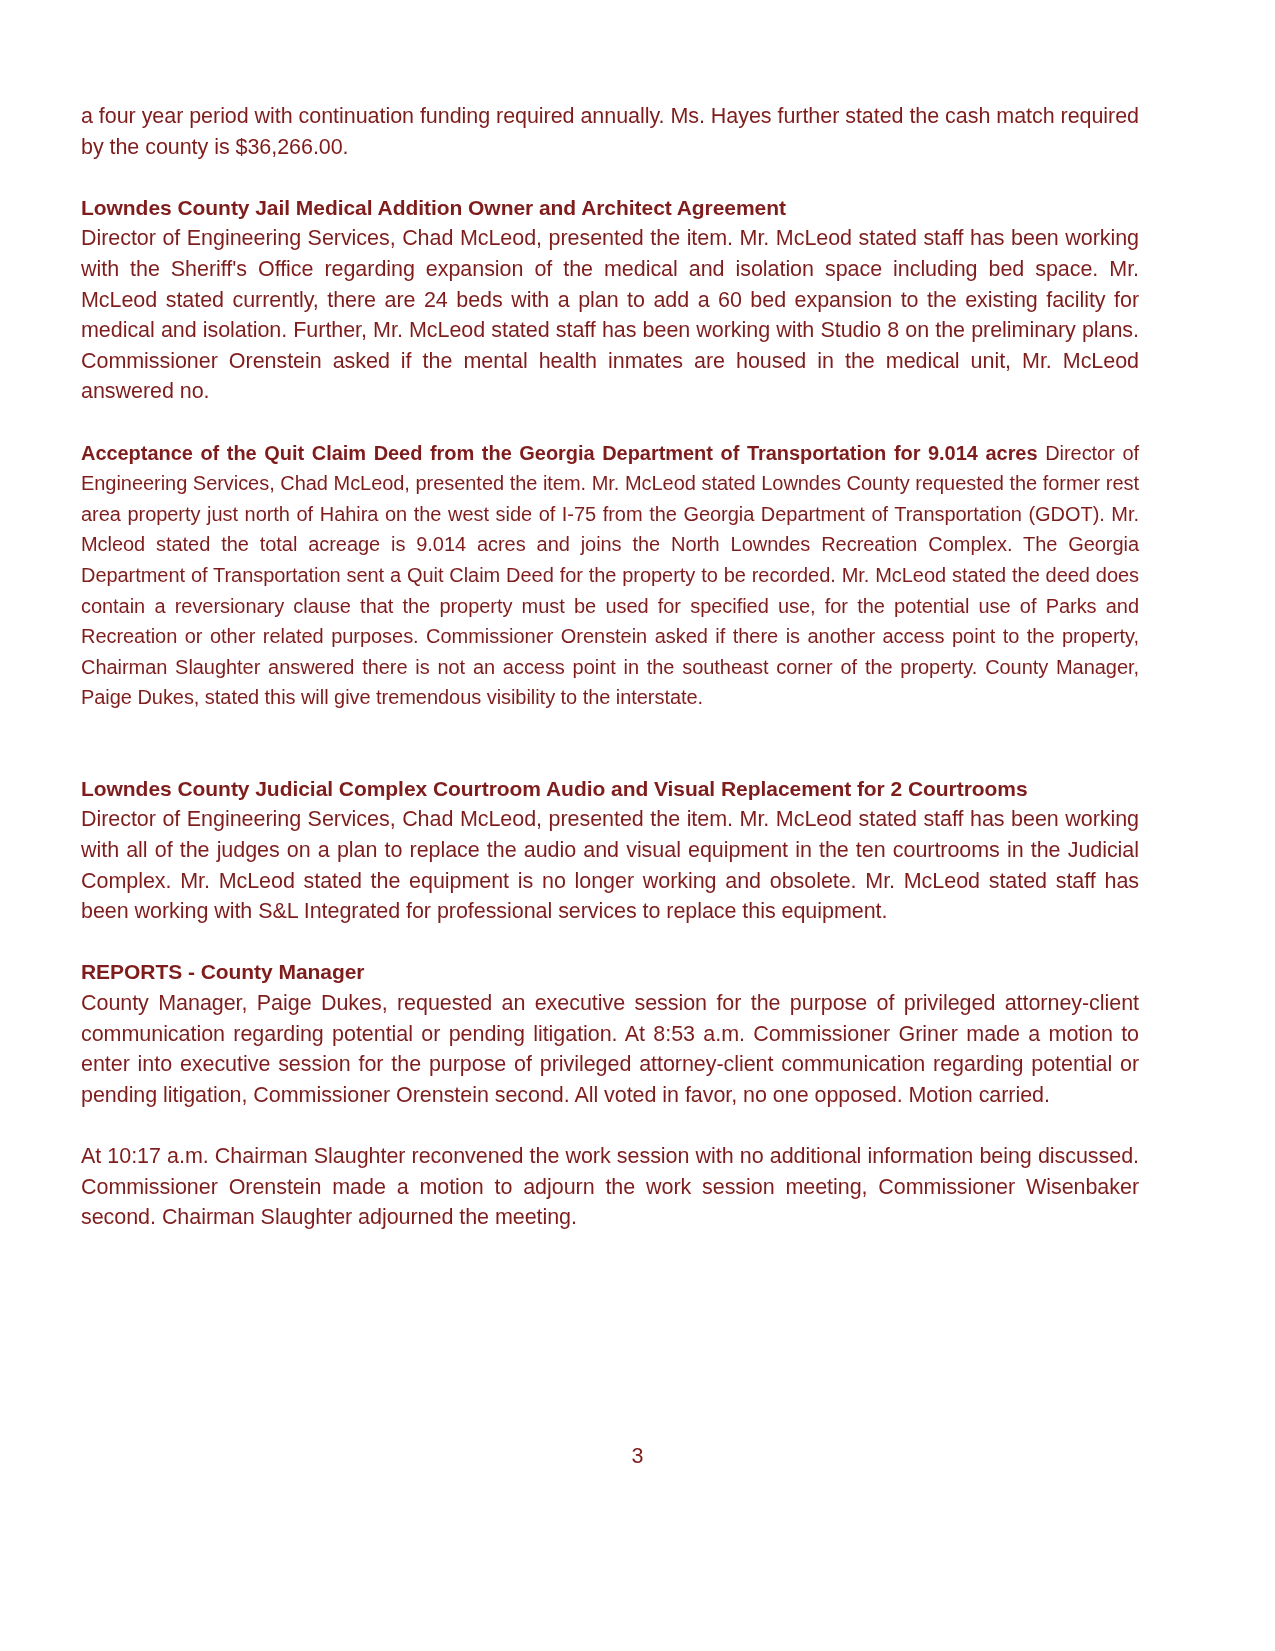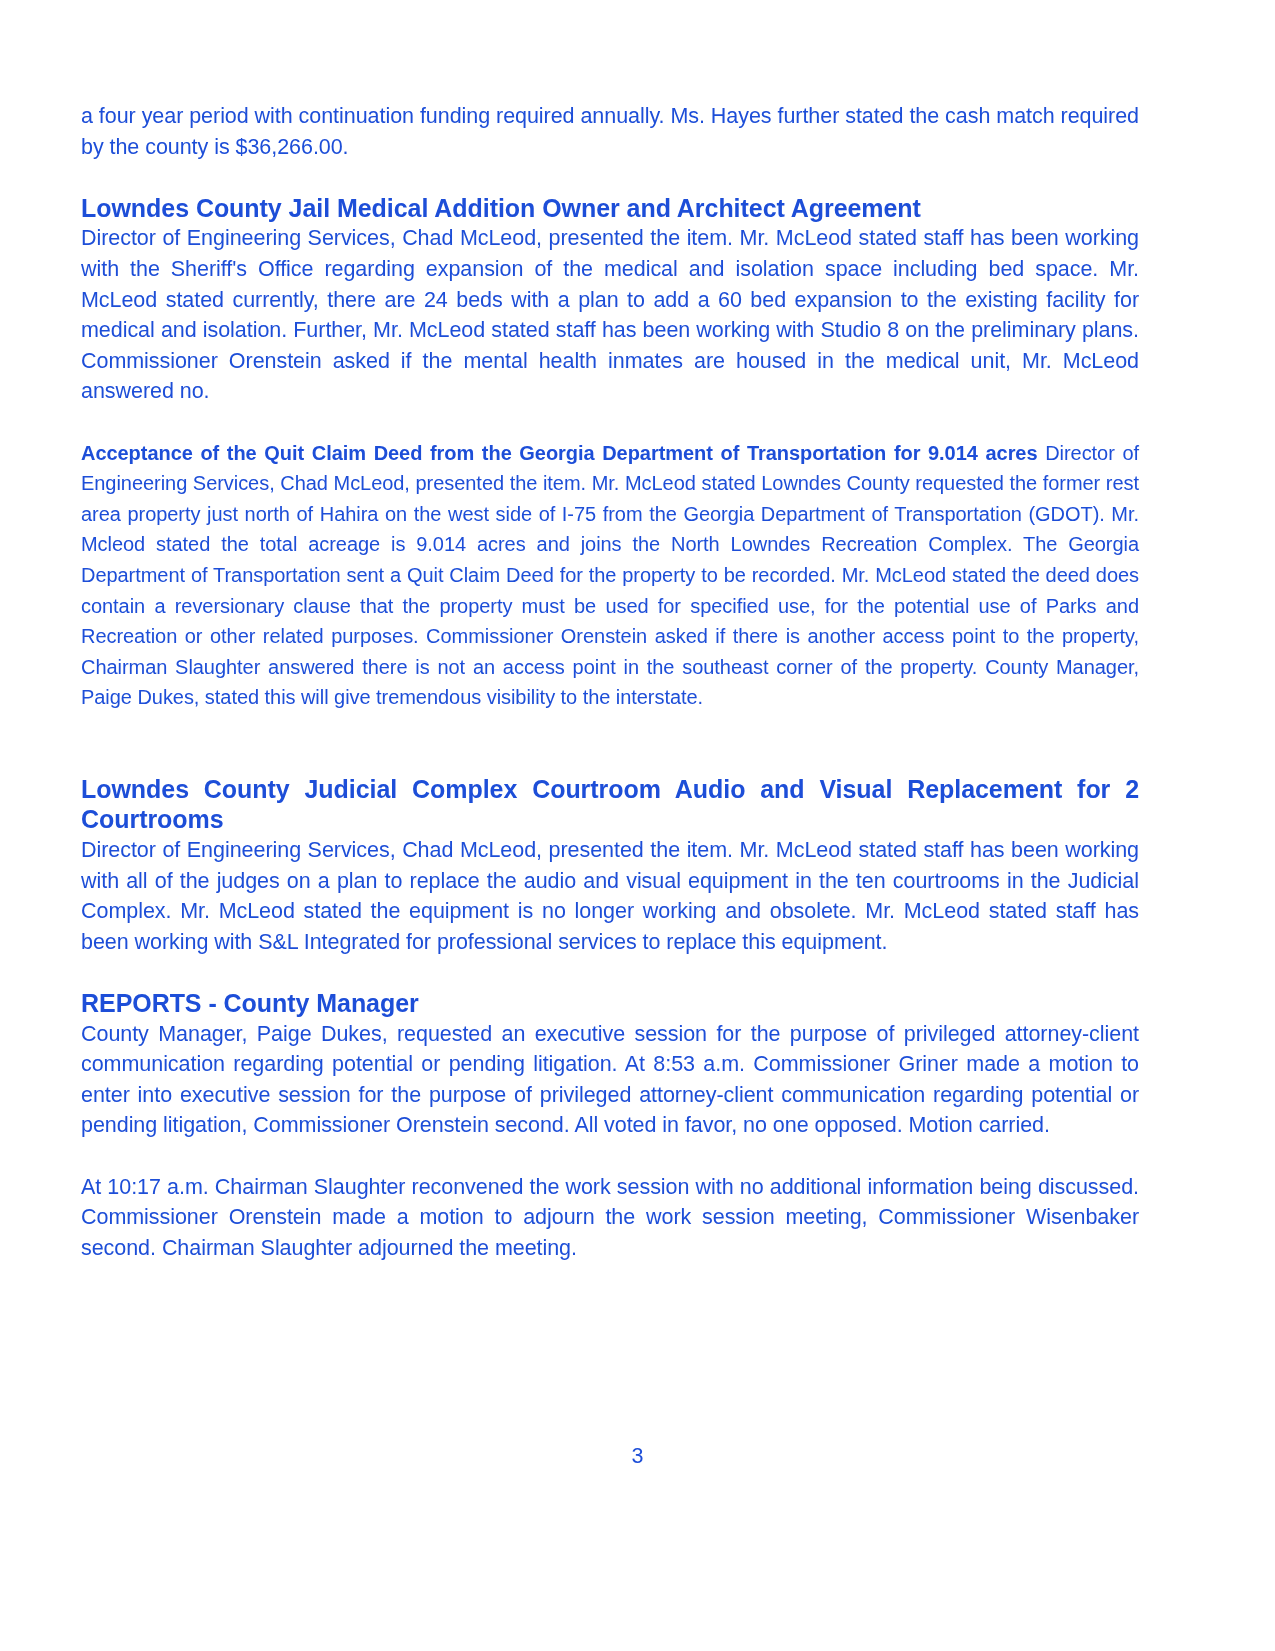--- a/index.html
+++ b/index.html
@@ -20,33 +20,33 @@
     position: absolute;
     left: 81px;
     top: 101px;
     width: 1058px;
   }
   .body-text,
   .heading,
   .inline-heading-para,
   .page-number {
     font-family: "Liberation Sans", sans-serif;
-    color: #1d4ed8;
+    color: #7f1d1d;
     -webkit-font-smoothing: antialiased;
   }
   .body-text {
     font-size: 21.5px;
     line-height: 30.6px;
     text-align: justify;
     text-justify: inter-word;
     margin: 0;
     letter-spacing: -0.05px;
   }
   .heading {
-    font-size: 25px;
+    font-size: 21px;
     line-height: 30.6px;
     font-weight: bold;
     text-align: justify;
     text-justify: inter-word;
     margin: 0;
     letter-spacing: -0.05px;
   }
   .heading.block-justify {
     text-align-last: left;
   }

